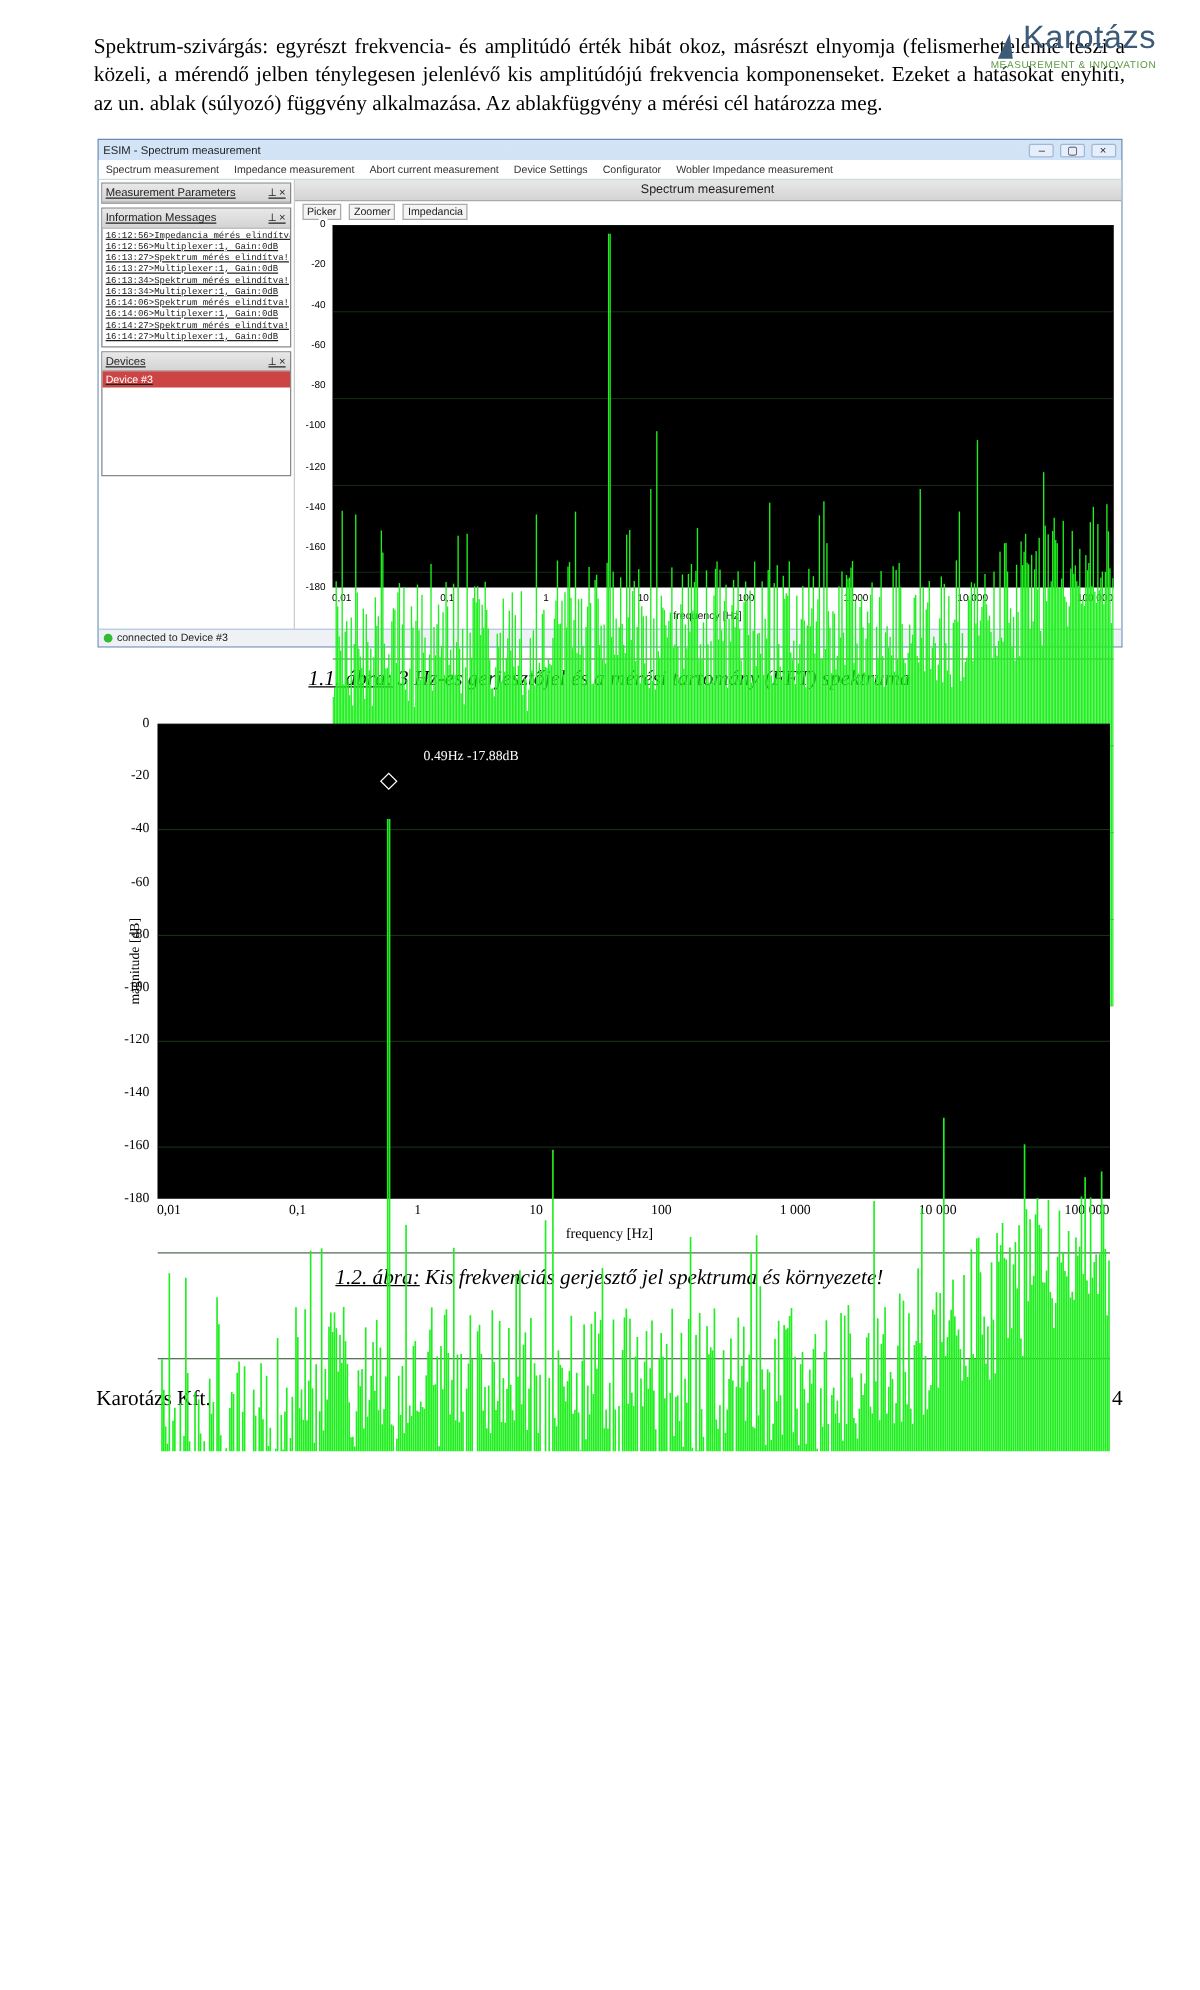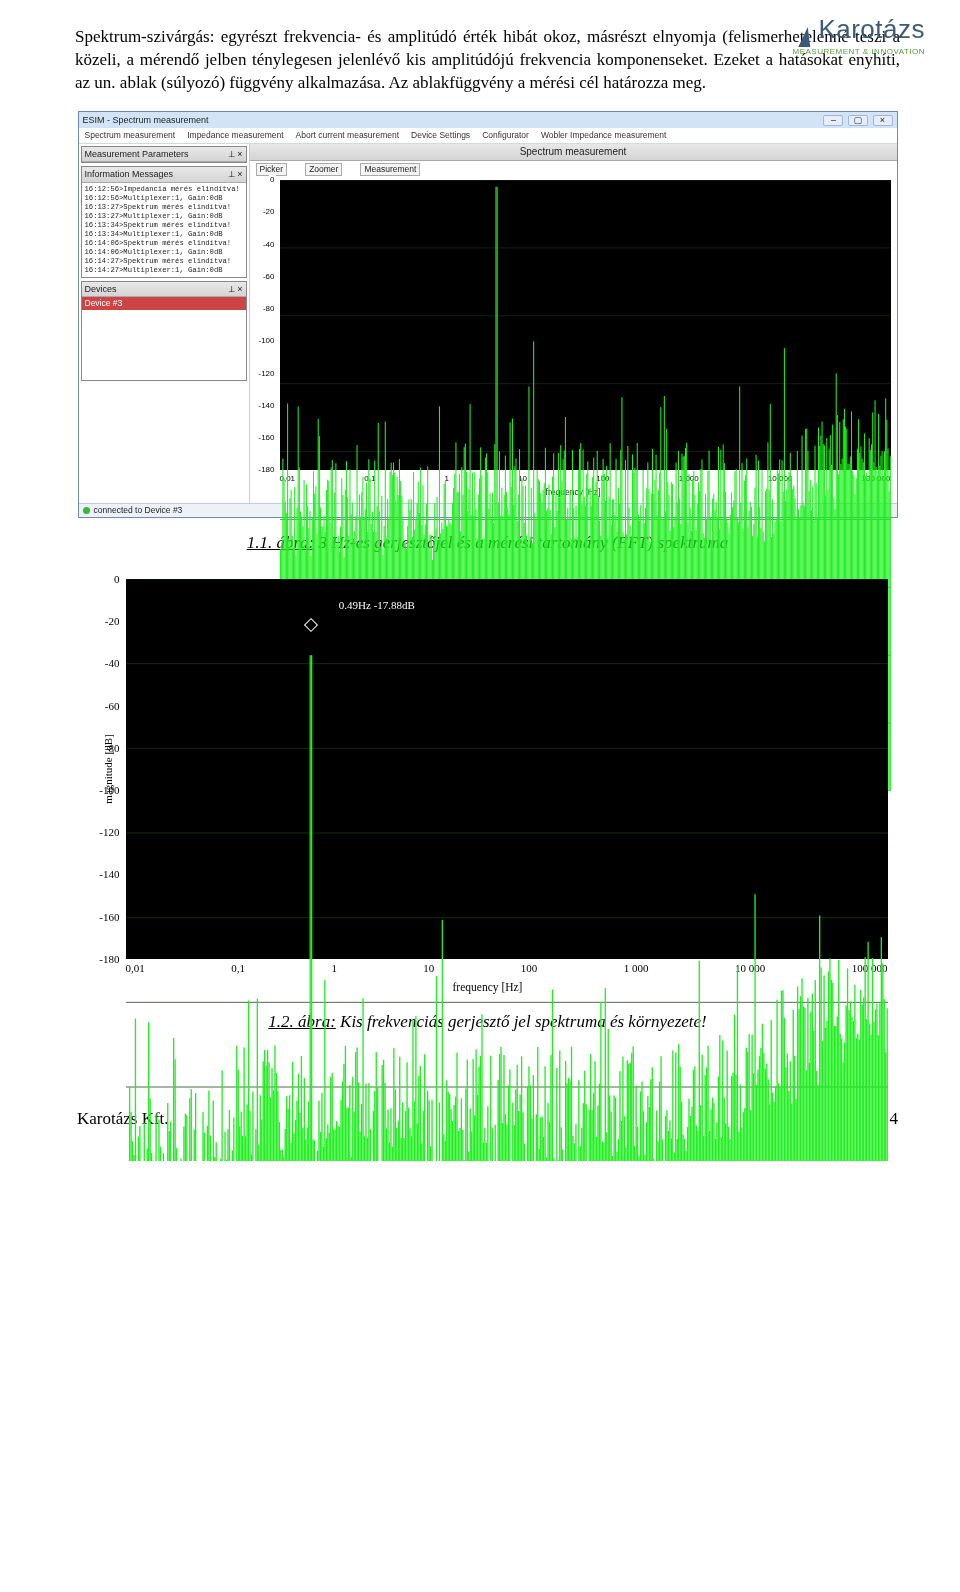--- a/index.html
+++ b/index.html
@@ -69,29 +69,29 @@
     align-items: center;
     padding: 0 4px;
     font-size: 9px;
   }
   .winbtns span {
     display:inline-block;width:20px;height:11px;background:#e6eefc;border:1px solid #9fb7d8;border-radius:2px;margin-left:2px;text-align:center;line-height:9px;
   }
   .menubar { background:#fff; padding:2px 6px; display:flex; gap:10px; font-size:9px; color:#333; border-top:1px solid #cdd; border-bottom:1px solid #cdd;}
   .toolbar2 { background:#fff; padding:2px 6px; display:flex; gap:12px; font-size:8.5px; color:#333; border-bottom:1px solid #cdd;}
   .appbody { display:flex; background:#fff; }
-  .leftpanel { width:170px; padding:2px; }
+  .leftpanel { width:156px; padding:2px;text-decoration:underline; }
   .panelbox { border:1px solid #888; margin-bottom:3px; }
   .panelhdr { background:linear-gradient(#e8e8e8,#d4d4d4); padding:1px 3px; font-size:9px; display:flex; justify-content:space-between; border-bottom:1px solid #aaa;}
   .panelbody { padding:2px 3px; font-size:8.5px; line-height:1.35; white-space:pre; overflow:hidden; }
   .panelbody.msgs { font-family: "Courier New", monospace; font-size:7.2px; line-height:1.25; }
   .devitem { background:#c44; color:#fff; padding:1px 3px; font-size:8.5px; }
   .chartarea { flex:1; display:flex; flex-direction:column; border-left:1px solid #ccc;}
   .charthdr { background:linear-gradient(#e8e8e8,#d4d4d4); padding:1px 6px; font-size:10px; text-align:center; border-bottom:1px solid #aaa;}
-  .charttools { padding:2px 6px; font-size:8.5px; display:flex; gap:18px; }
+  .charttools { padding:2px 6px; font-size:8.5px; display:flex; gap:6px; }
   .charttools span { border:1px solid #aaa; padding:0 3px; background:#f4f4f4;}
   .plot1 { position:relative; height:290px; background:#000; margin:2px 6px 4px 30px; }
   .yticks { position:absolute; left:-28px; top:0; bottom:0; width:26px; font-size:8px; color:#000;}
   .ytick { position:absolute; right:2px; transform:translateY(-50%); background:#fff; padding:0 1px;}
   .xaxis1 { display:flex; justify-content:space-between; font-size:8px; padding:0 6px 0 30px; color:#000;}
   .xtitle1 { text-align:center; font-size:8.5px; padding:2px 0 4px 0;}
   .status { background:#eef2f7; padding:1px 4px; font-size:8.5px; display:flex; align-items:center; gap:4px; border-top:1px solid #bcd;}
   .statusdot { width:7px;height:7px;border-radius:50%;background:#3b3;display:inline-block;}
   .spectrum-bars { position:absolute; left:0; right:0; bottom:0; top:0; }
 
@@ -180,21 +180,21 @@
             </div>
           <div class="devitem">Device #3</div>
           <div style="height:70px"></div>
         </div>
       </div>
       <div class="chartarea">
         <div class="charthdr">Spectrum measurement</div>
         <div class="charttools">
           <span>Picker</span>
           <span>Zoomer</span>
-          <span>Measurement</span>
+          <span>Impedancia</span>
         </div>
         <div class="plot1">
           <div class="yticks" id="yticks1">
               <div class="ytick" style="top: 0%;">0</div>
               <div class="ytick" style="top: 11.1111%;">-20</div>
               <div class="ytick" style="top: 22.2222%;">-40</div>
               <div class="ytick" style="top: 33.3333%;">-60</div>
               <div class="ytick" style="top: 44.4444%;">-80</div>
               <div class="ytick" style="top: 55.5556%;">-100</div>
               <div class="ytick" style="top: 66.6667%;">-120</div>

